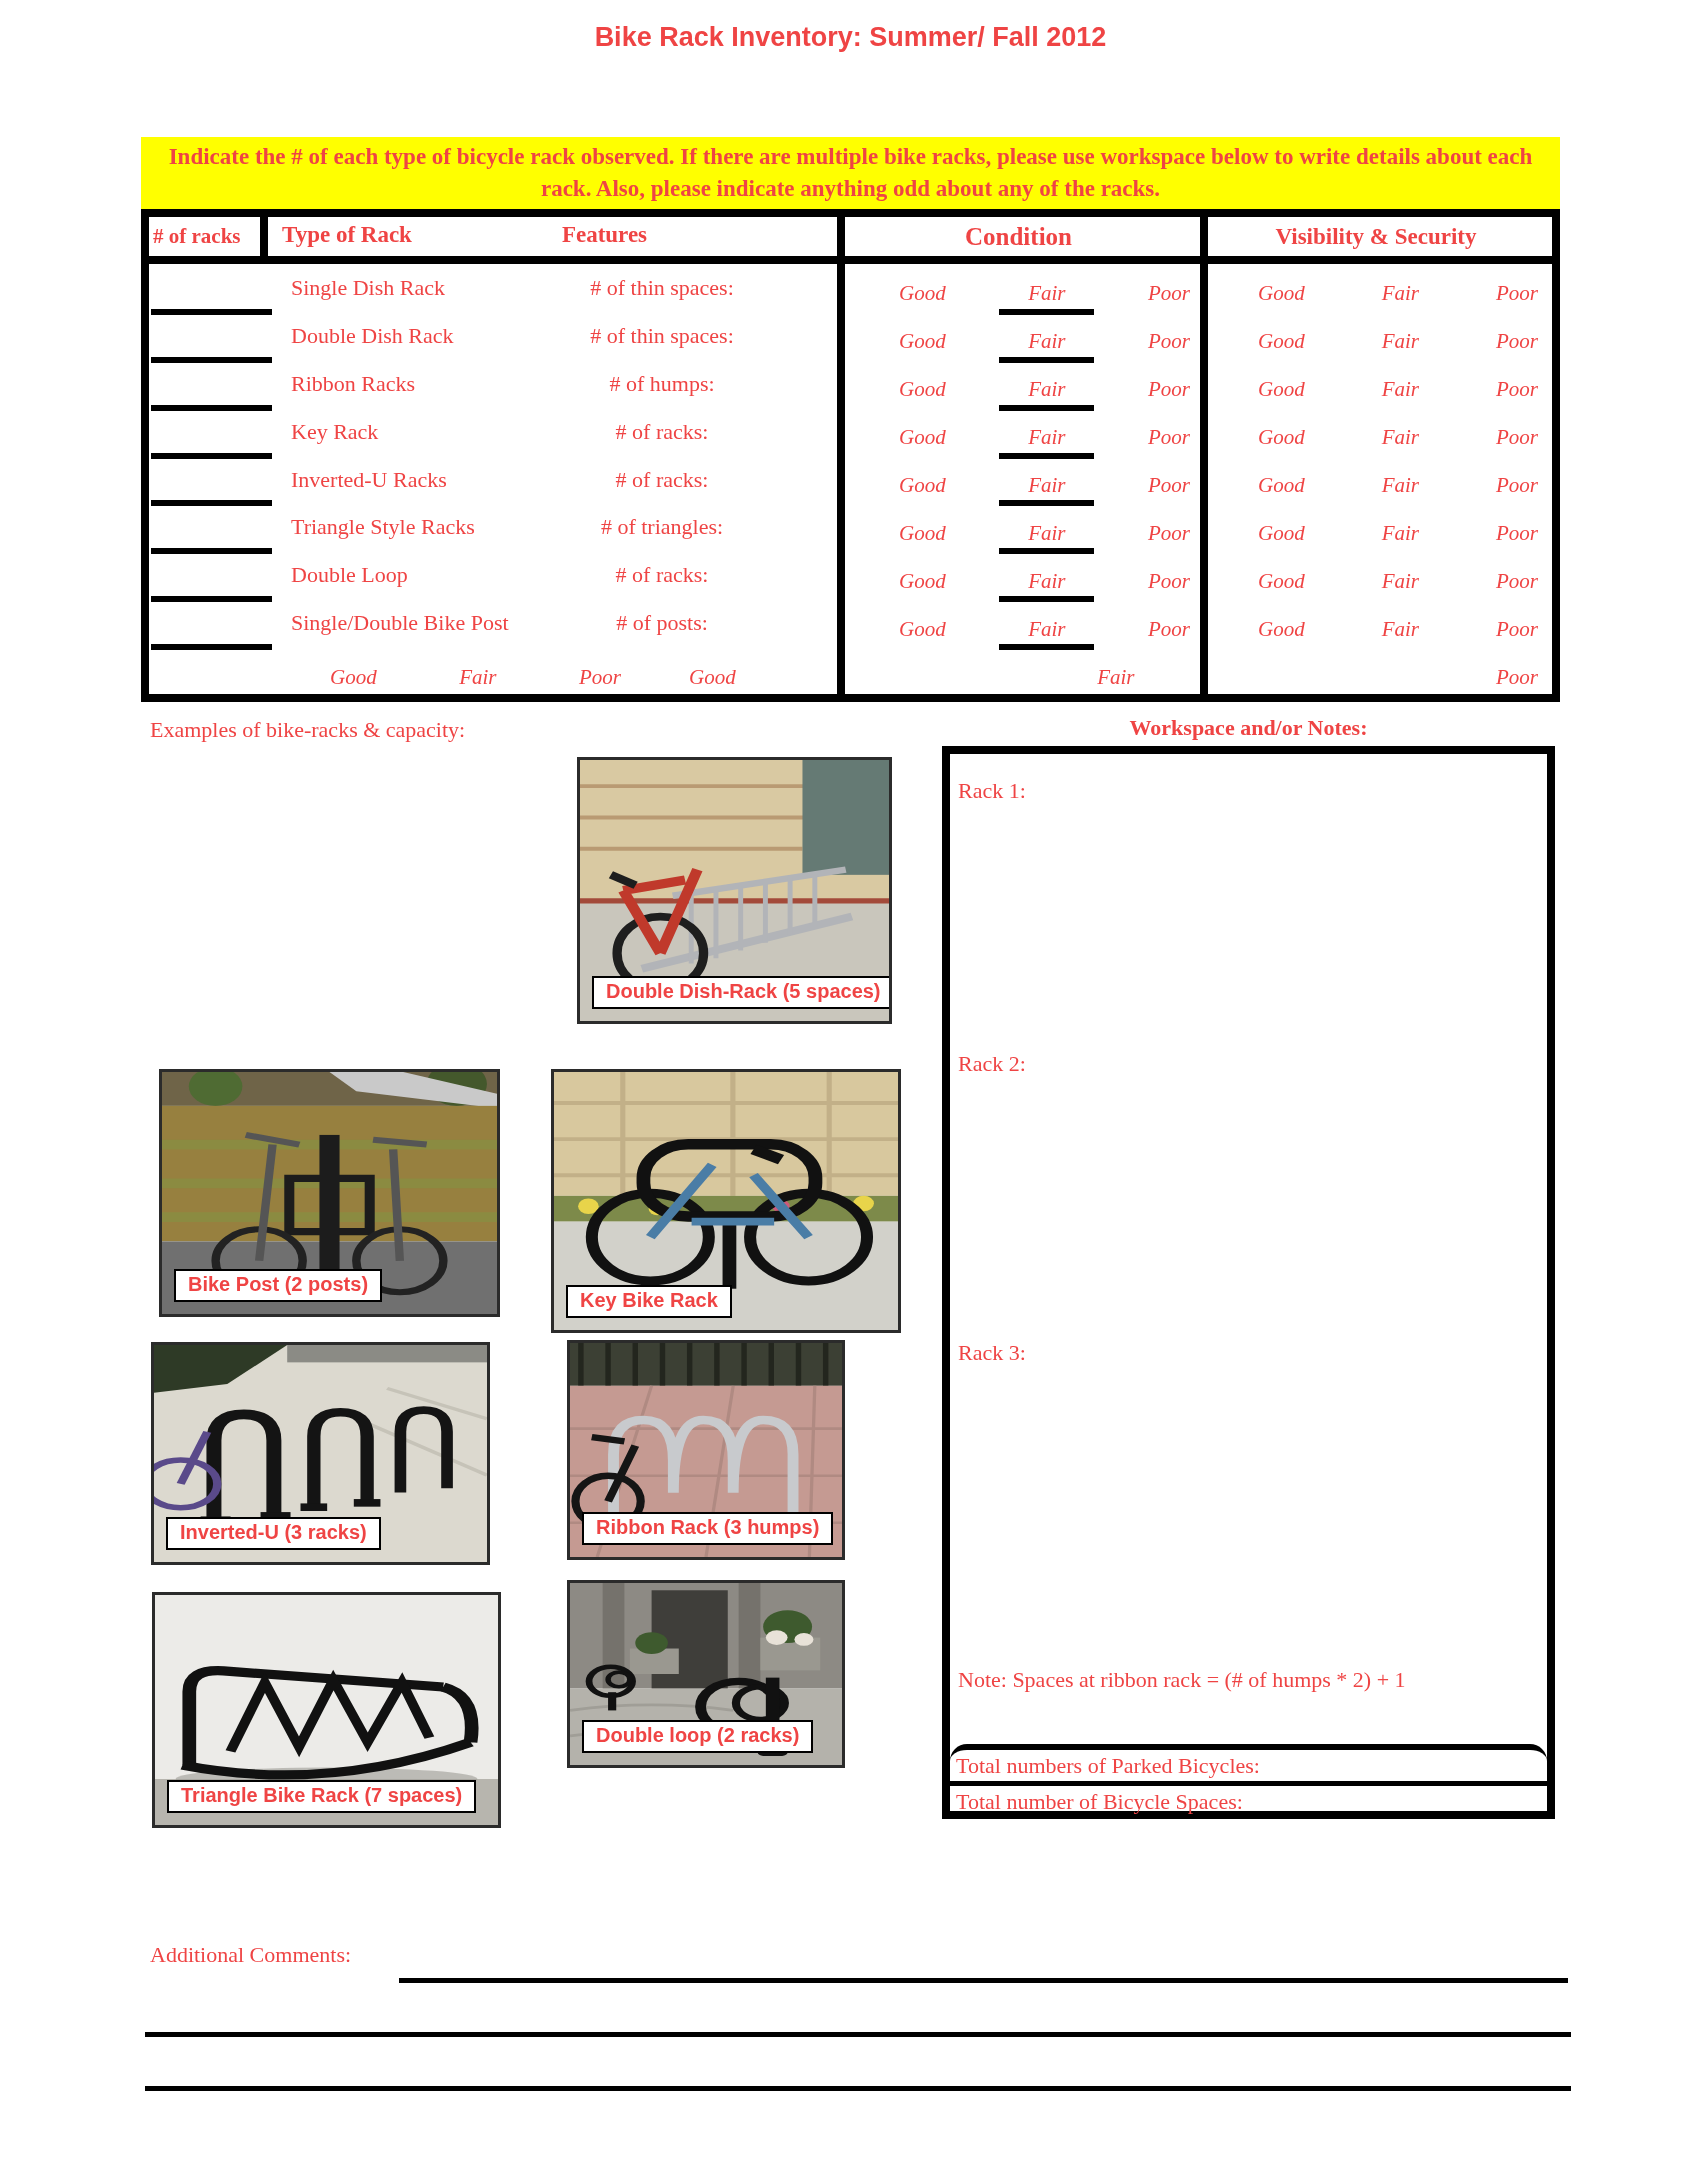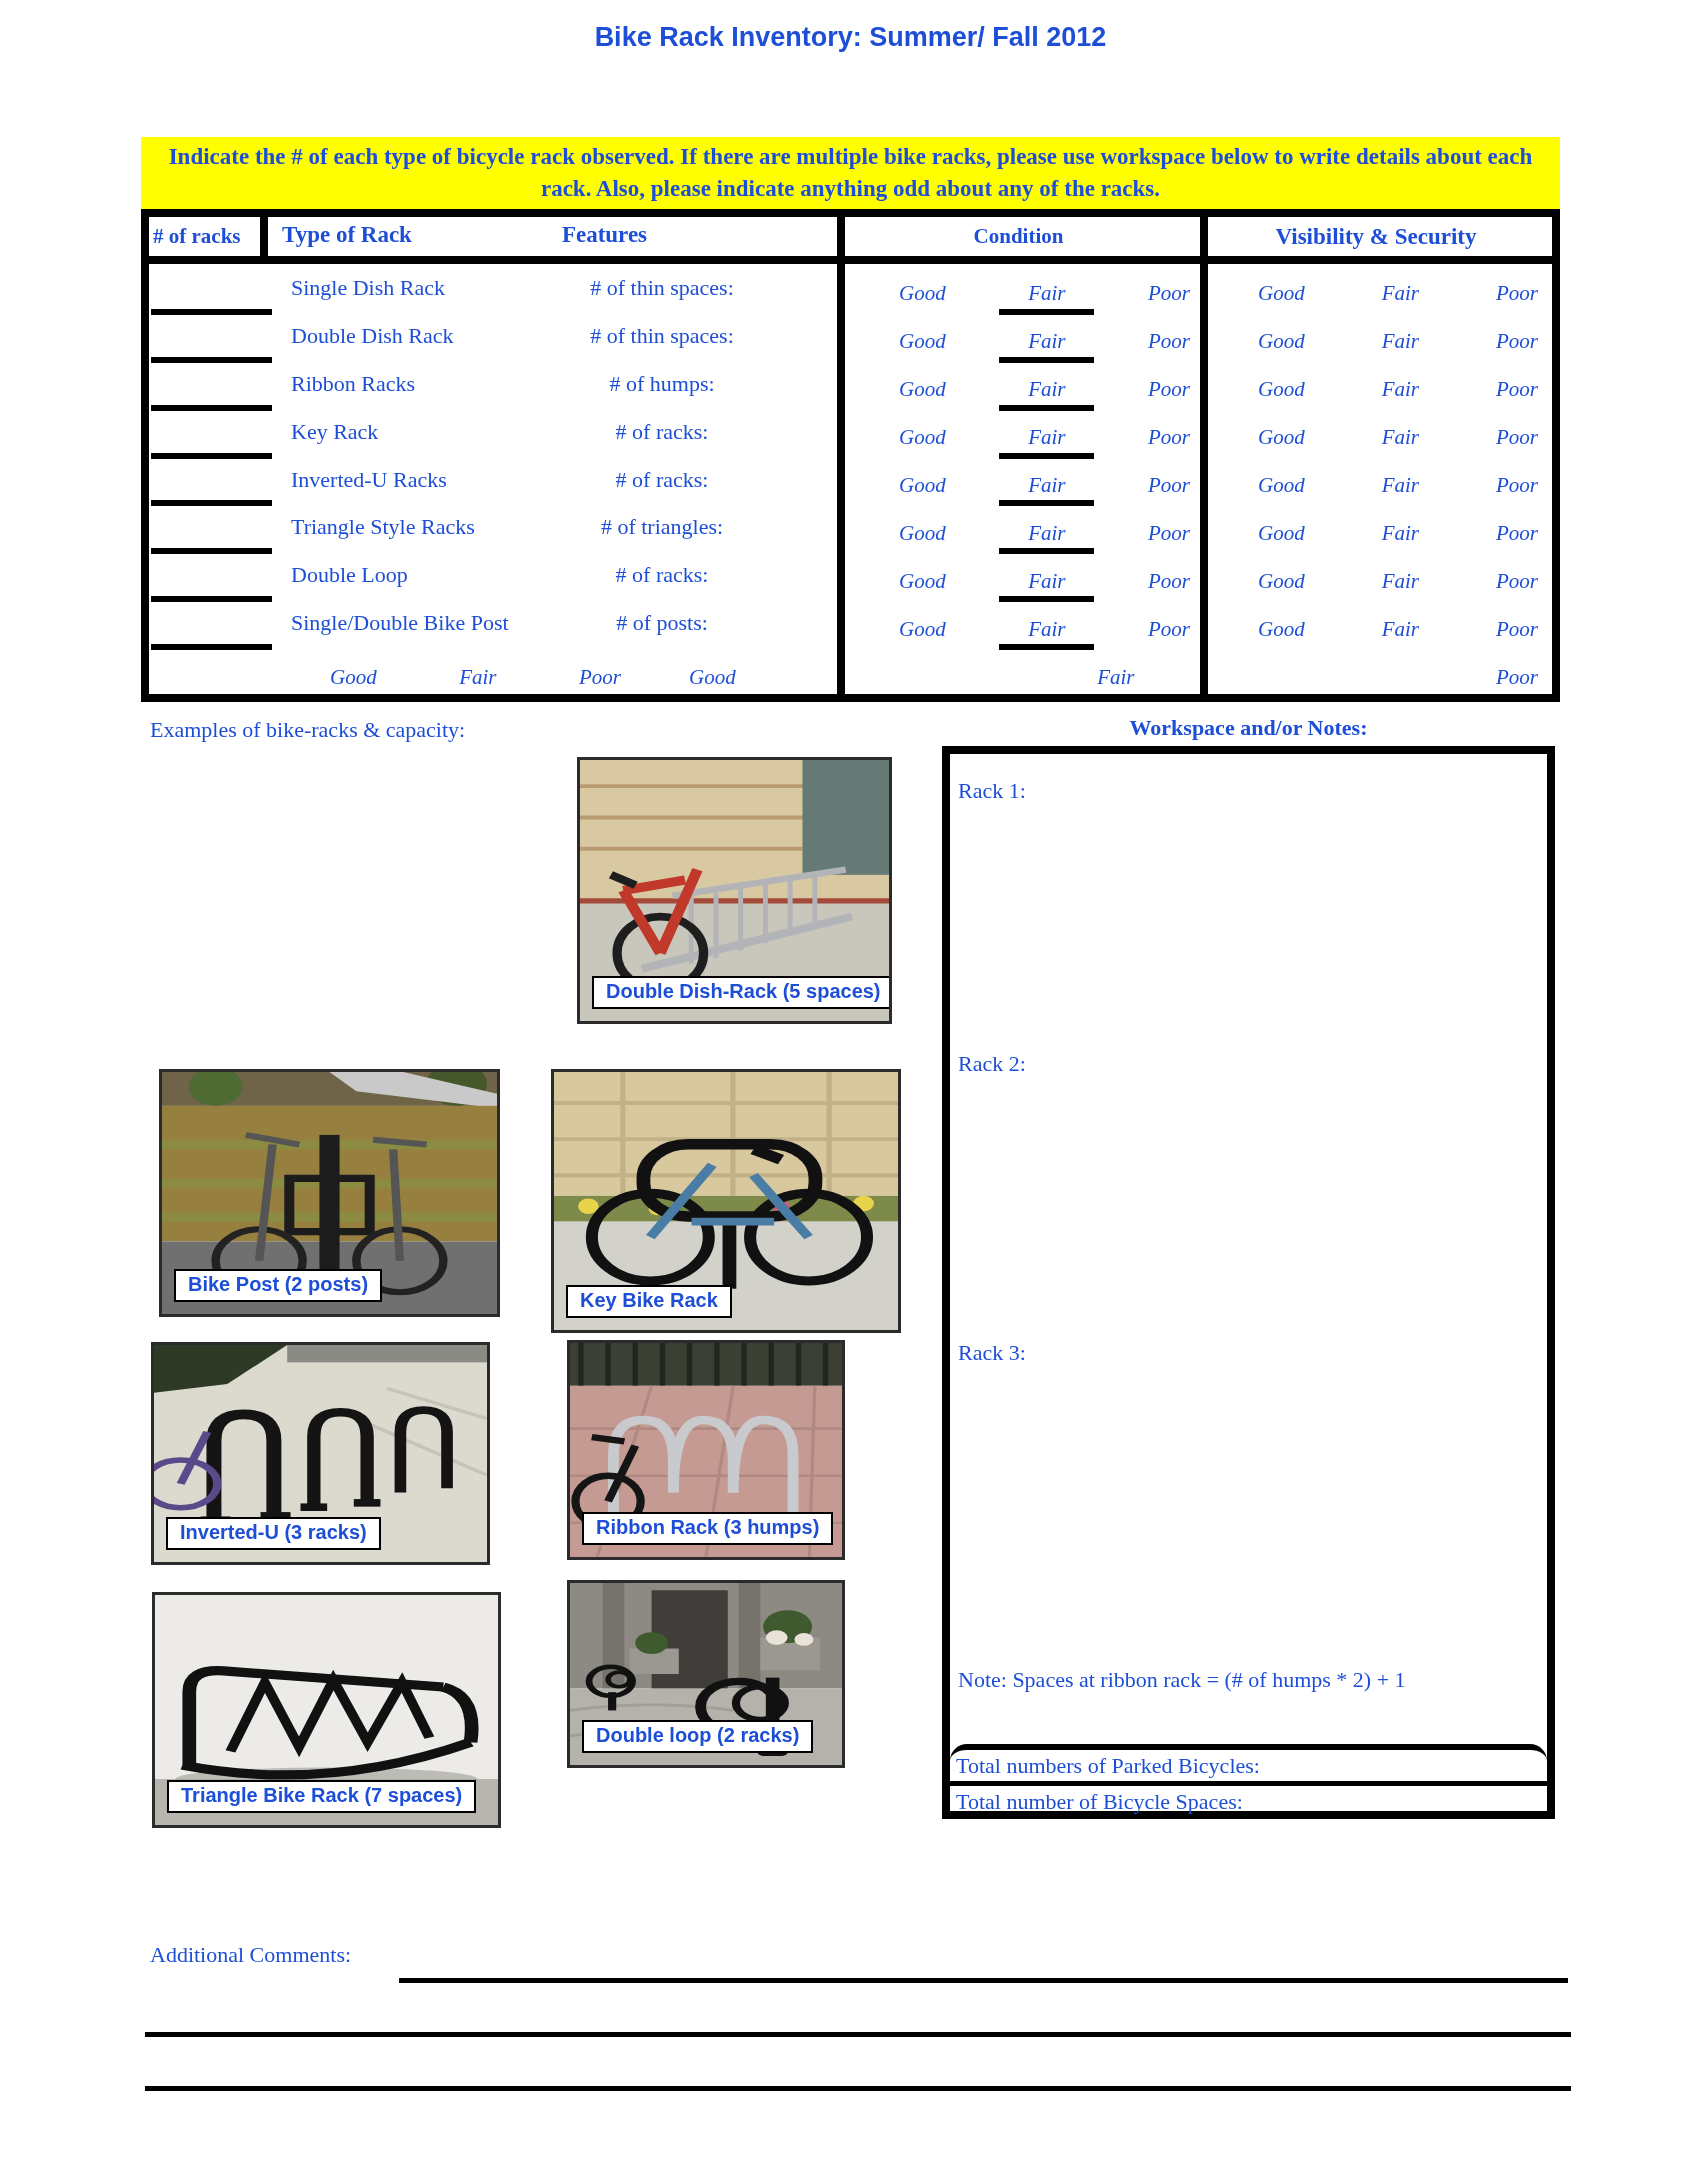--- a/index.html
+++ b/index.html
@@ -1,37 +1,37 @@
 <!DOCTYPE html>
 <html><head>
 <meta charset="utf-8">
 <style>
   html,body{margin:0;padding:0;background:#888;}
-  .page{position:relative;width:1684px;height:2179px;background:#fff;color:#1d4ed8;
+  .page{position:relative;width:1684px;height:2179px;background:#fff;color:#ef4444;
         font-family:"Liberation Serif",serif;overflow:hidden;margin:0 auto;}
 
   
   .title{position:absolute;left:141px;top:22px;width:1419px;text-align:center;
          font-family:"Liberation Sans",sans-serif;font-weight:bold;font-size:27px;}
 
   
   .banner{position:absolute;left:141px;top:137px;width:1419px;box-sizing:border-box;
           background:#ffff00;font-weight:bold;font-size:23px;line-height:32px;
           text-align:center;padding:4px 18px 6px;}
 
   
   .rack-table{position:absolute;left:141px;top:209px;width:1419px;height:493px;
               box-sizing:border-box;border:8px solid #000;}
   .thead{display:flex;height:39px;border-bottom:8px solid #000;font-weight:bold;}
   .th1{width:119px;border-right:8px solid #000;display:flex;align-items:center;
        padding-left:4px;font-size:21px;box-sizing:border-box;}
   .th2{width:569px;position:relative;font-size:23px;}
   .th2 .tor{position:absolute;left:14px;top:5px;}
   .th2 .feat{position:absolute;left:188px;width:297px;top:5px;text-align:center;}
-  .th3{width:363px;display:flex;align-items:center;justify-content:center;font-size:21px;}
+  .th3{width:363px;display:flex;align-items:center;justify-content:center;font-size:25px;}
   .th4{flex:1;display:flex;align-items:center;justify-content:center;font-size:23px;}
   .vdiv{position:absolute;top:0;bottom:0;width:8px;background:#000;z-index:2;}
   .vd1{left:688px;} .vd2{left:1051px;}
   .tbody{display:flex;flex-direction:column;height:431px;}
   .trow{flex:1;display:flex;position:relative;}
   .c1{width:127px;position:relative;}
   .trow.blankrow .c1::after{content:"";position:absolute;left:2px;width:121px;
         bottom:-3px;height:6px;background:#000;}
   .c2{width:569px;position:relative;display:flex;align-items:center;font-size:22px;}
   .c2 .type{padding-left:15px;white-space:nowrap;}

